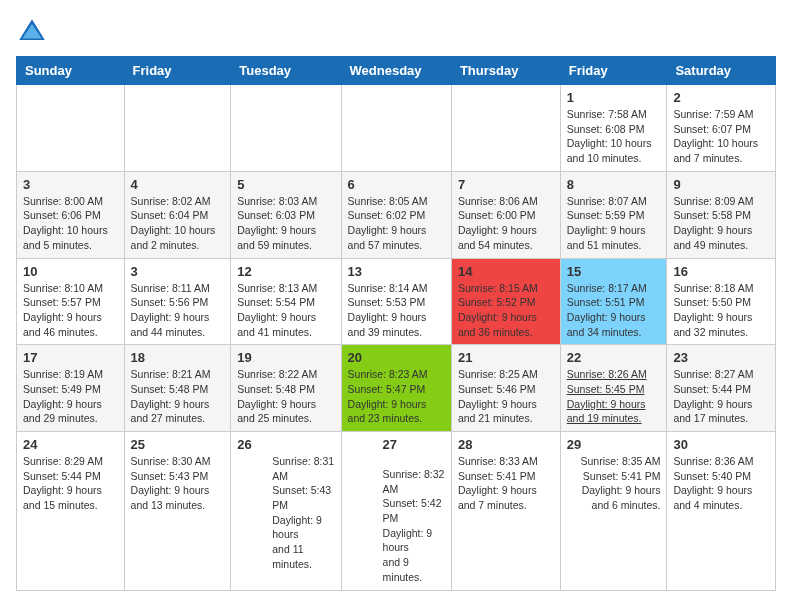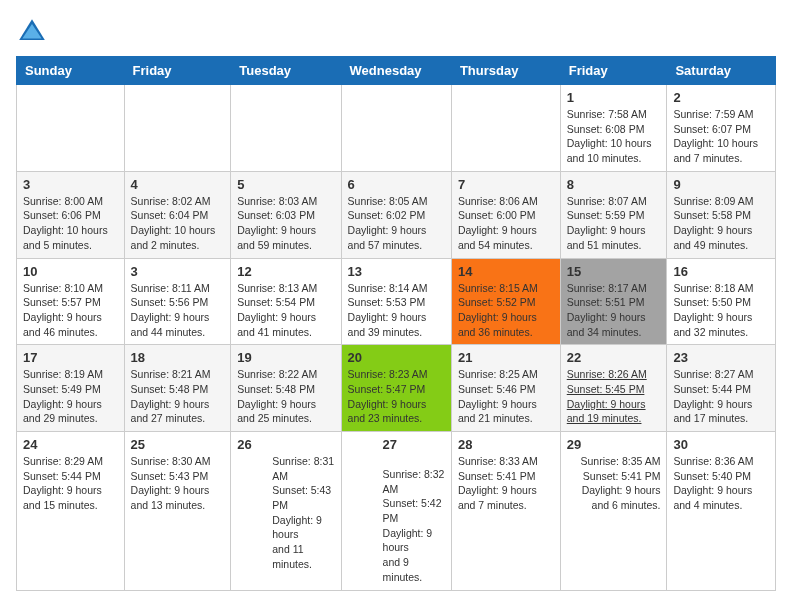--- a/index.html
+++ b/index.html
@@ -222,28 +222,28 @@
 Daylight: 9 hours
 and 41 minutes.</div>
         </td>
         <td style="background: rgb(255, 255, 255);">
           <span class="day-num">13</span>
           <div class="day-info" style="white-space: pre-line;">Sunrise: 8:14 AM
 Sunset: 5:53 PM
 Daylight: 9 hours
 and 39 minutes.</div>
         </td>
-        <td style="background: #f97316;">
+        <td style="background: #ef4444;">
           <span class="day-num">14</span>
           <div class="day-info" style="white-space: pre-line;">Sunrise: 8:15 AM
 Sunset: 5:52 PM
 Daylight: 9 hours
 and 36 minutes.</div>
         </td>
-        <td style="background: #a3a3a3;">
+        <td style="background: #7dd3fc;">
           <span class="day-num">15</span>
           <div class="day-info" style="white-space: pre-line;">Sunrise: 8:17 AM
 Sunset: 5:51 PM
 Daylight: 9 hours
 and 34 minutes.</div>
         </td>
         <td style="background: rgb(255, 255, 255);">
           <span class="day-num">16</span>
           <div class="day-info" style="white-space: pre-line;">Sunrise: 8:18 AM
 Sunset: 5:50 PM

